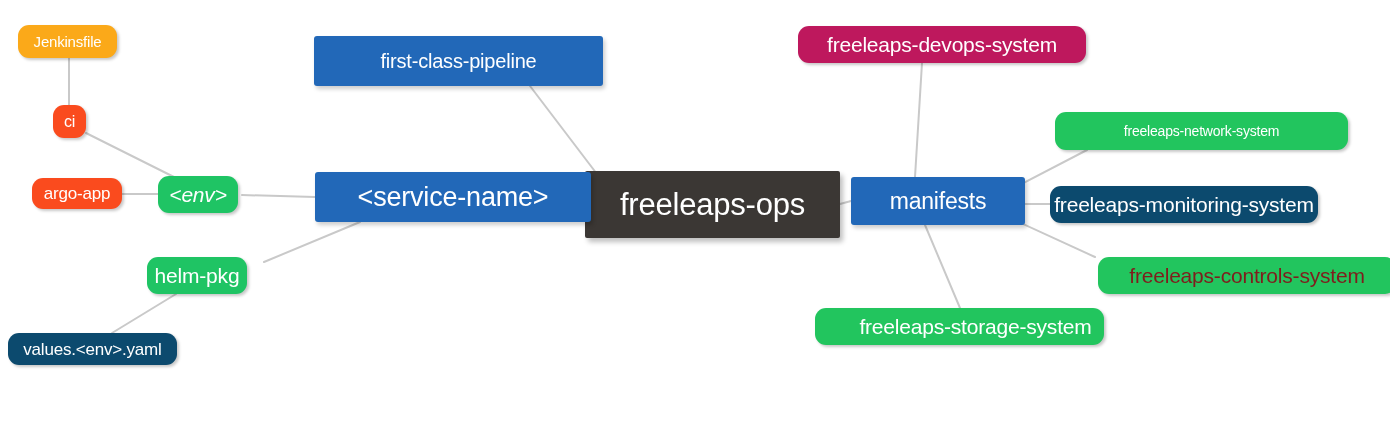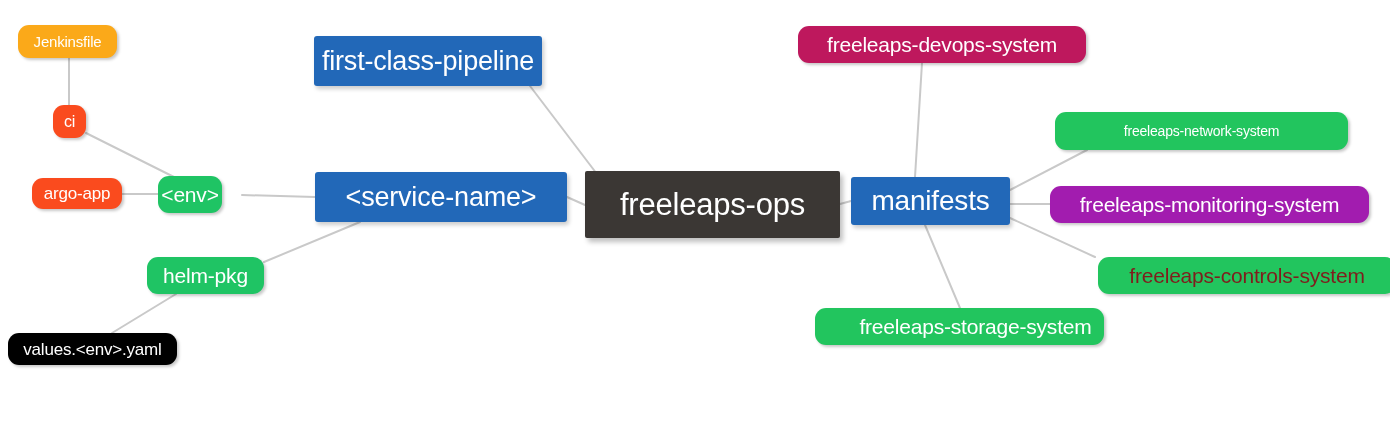--- a/index.html
+++ b/index.html
@@ -62,28 +62,28 @@
       <line x1="69" y1="105" x2="69" y2="58" stroke="#c9c9c9" stroke-width="2" stroke-linecap="round"></line>
       <line x1="176" y1="294" x2="112" y2="333" stroke="#c9c9c9" stroke-width="2" stroke-linecap="round"></line>
       <line x1="915" y1="177" x2="922" y2="63" stroke="#c9c9c9" stroke-width="2" stroke-linecap="round"></line>
       <line x1="1010" y1="190" x2="1087" y2="150" stroke="#c9c9c9" stroke-width="2" stroke-linecap="round"></line>
       <line x1="1010" y1="204" x2="1050" y2="204" stroke="#c9c9c9" stroke-width="2" stroke-linecap="round"></line>
       <line x1="1010" y1="218" x2="1095" y2="257" stroke="#c9c9c9" stroke-width="2" stroke-linecap="round"></line>
       <line x1="925" y1="225" x2="960" y2="308" stroke="#c9c9c9" stroke-width="2" stroke-linecap="round"></line>
     </svg>
   <div id="node-layer">
       <div class="node root" style="left: 585px; top: 171px; width: 255px; height: 67px; background: rgb(59, 55, 52); font-size: 31px; color: rgb(255, 255, 255);">freeleaps-ops</div>
-      <div class="node lvl1" style="left: 315px; top: 172px; width: 252px; height: 50px; background: rgb(34, 104, 184); font-size: 27px; color: rgb(255, 255, 255);">&lt;service-name&gt;</div>
-      <div class="node lvl1" style="left: 851px; top: 177px; width: 159px; height: 48px; background: rgb(34, 104, 184); font-size: 28px; color: rgb(255, 255, 255);">manifests</div>
-      <div class="node lvl1" style="left: 314px; top: 36px; width: 228px; height: 50px; background: rgb(34, 104, 184); font-size: 27px; color: rgb(255, 255, 255);">first-class-pipeline</div>
-      <div class="node small" style="left: 158px; top: 176px; width: 64px; height: 37px; background: rgb(31, 196, 100); font-size: 21px; color: rgb(255, 255, 255);">&lt;env&gt;</div>
-      <div class="node small" style="left: 147px; top: 257px; width: 117px; height: 37px; background: rgb(31, 196, 100); font-size: 21px; color: rgb(255, 255, 255);">helm-pkg</div>
+      <div class="node lvl1" style="left: 315px; top: 172px; width: 276px; height: 50px; background: rgb(34, 104, 184); font-size: 27px; color: rgb(255, 255, 255);">&lt;service-name&gt;</div>
+      <div class="node lvl1" style="left: 851px; top: 177px; width: 174px; height: 48px; background: rgb(34, 104, 184); font-size: 23px; color: rgb(255, 255, 255);">manifests</div>
+      <div class="node lvl1" style="left: 314px; top: 36px; width: 289px; height: 50px; background: rgb(34, 104, 184); font-size: 20px; color: rgb(255, 255, 255);">first-class-pipeline</div>
+      <div class="node small" style="left: 158px; top: 176px; width: 80px; height: 37px; background: rgb(31, 196, 100); font-size: 21px; color: rgb(255, 255, 255); font-style: italic;">&lt;env&gt;</div>
+      <div class="node small" style="left: 147px; top: 257px; width: 100px; height: 37px; background: rgb(31, 196, 100); font-size: 21px; color: rgb(255, 255, 255);">helm-pkg</div>
       <div class="node small" style="left: 53px; top: 105px; width: 33px; height: 33px; background: rgb(250, 75, 30); font-size: 16px; color: rgb(255, 255, 255);">ci</div>
       <div class="node small" style="left: 32px; top: 178px; width: 90px; height: 31px; background: rgb(250, 75, 30); font-size: 17px; color: rgb(255, 255, 255);">argo-app</div>
       <div class="node small" style="left: 18px; top: 25px; width: 99px; height: 33px; background: rgb(251, 169, 25); font-size: 15px; color: rgb(255, 255, 255);">Jenkinsfile</div>
-      <div class="node small" style="left: 8px; top: 333px; width: 169px; height: 32px; background: #000000; font-size: 17px; color: rgb(255, 255, 255);">values.&lt;env&gt;.yaml</div>
+      <div class="node small" style="left: 8px; top: 333px; width: 169px; height: 32px; background: #0c4a6e; font-size: 17px; color: rgb(255, 255, 255);">values.&lt;env&gt;.yaml</div>
       <div class="node small" style="left: 798px; top: 26px; width: 288px; height: 37px; background: #be185d; font-size: 21px; color: rgb(255, 255, 255);">freeleaps-devops-system</div>
       <div class="node small" style="left: 1055px; top: 112px; width: 293px; height: 38px; background: rgb(34, 197, 94); font-size: 14px; color: rgb(255, 255, 255);">freeleaps-network-system</div>
-      <div class="node small" style="left: 1050px; top: 186px; width: 319px; height: 37px; background: #a21caf; font-size: 21px; color: rgb(255, 255, 255);">freeleaps-monitoring-system</div>
+      <div class="node small" style="left: 1050px; top: 186px; width: 268px; height: 37px; background: #0c4a6e; font-size: 21px; color: rgb(255, 255, 255);">freeleaps-monitoring-system</div>
       <div class="node small" style="left: 1098px; top: 257px; width: 298px; height: 37px; background: rgb(34, 197, 94); font-size: 21px; color: #7f1d1d;">freeleaps-controls-system</div>
       <div class="node small" style="left: 815px; top: 308px; width: 289px; height: 37px; background: rgb(34, 197, 94); font-size: 21px; color: rgb(255, 255, 255); padding-left: 44px;">freeleaps-storage-system</div>
     </div>
 </div>
 
 </body></html>

